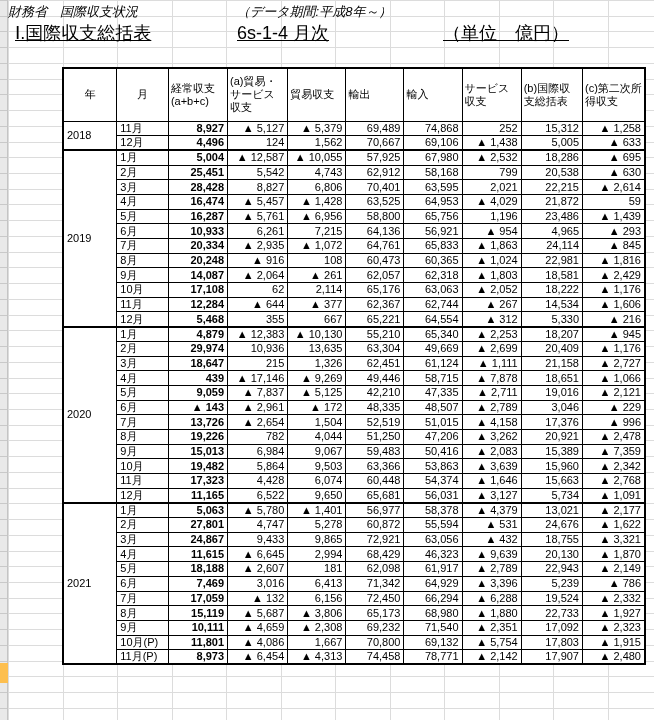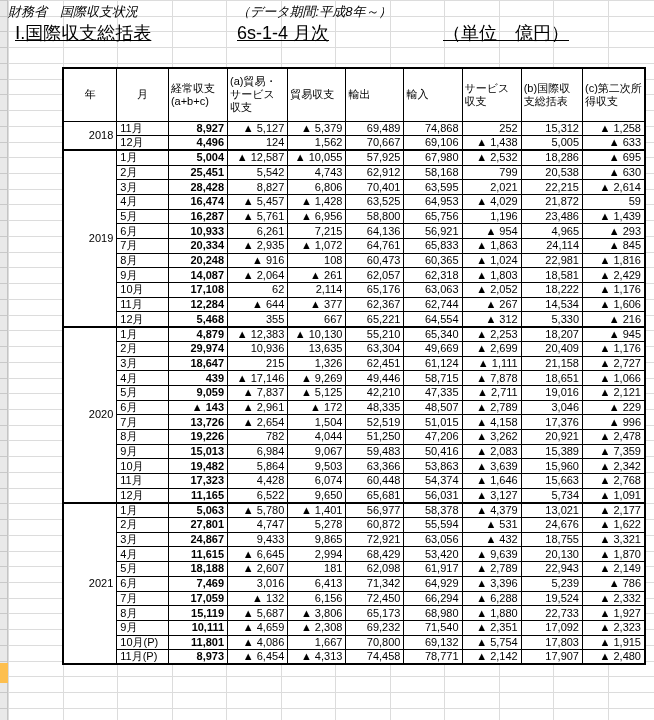--- a/index.html
+++ b/index.html
@@ -49,21 +49,21 @@
   table.bop thead th{
     height:53px;font-size:11px;font-weight:normal;line-height:13px;
     padding:1px 2px;text-align:left;vertical-align:middle;
     white-space:pre-line;word-break:break-all;
   }
   table.bop thead th.hc0,table.bop thead th.hc1{text-align:center;}
   table.bop tbody td{
     height:14.7px;font-size:11px;line-height:13px;
     padding:0 3px;white-space:nowrap;
   }
-  td.year{text-align:right;font-size:12px;vertical-align:middle;padding:0;}
+  td.year{text-align:left;font-size:12px;vertical-align:middle;padding:0;}
   td.month{text-align:left;font-weight:normal;padding:0 1px;}
   td.num{text-align:right;}
   td.bold{font-weight:bold;}
   tr.group-start td{border-top:2px solid var(--table-border);}
 </style>
 </head>
 <body>
 
 <div class="gridlines"></div>
 
@@ -428,21 +428,21 @@
         <td class="num">▲ 432</td>
         <td class="num">18,755</td>
         <td class="num">▲ 3,321</td>
       </tr>
       <tr>
         <td class="month">4月</td>
         <td class="num bold">11,615</td>
         <td class="num">▲ 6,645</td>
         <td class="num">2,994</td>
         <td class="num">68,429</td>
-        <td class="num">53,420</td>
+        <td class="num">46,323</td>
         <td class="num">▲ 9,639</td>
         <td class="num">20,130</td>
         <td class="num">▲ 1,870</td>
       </tr>
       <tr>
         <td class="month">5月</td>
         <td class="num bold">18,188</td>
         <td class="num">▲ 2,607</td>
         <td class="num">181</td>
         <td class="num">62,098</td>

